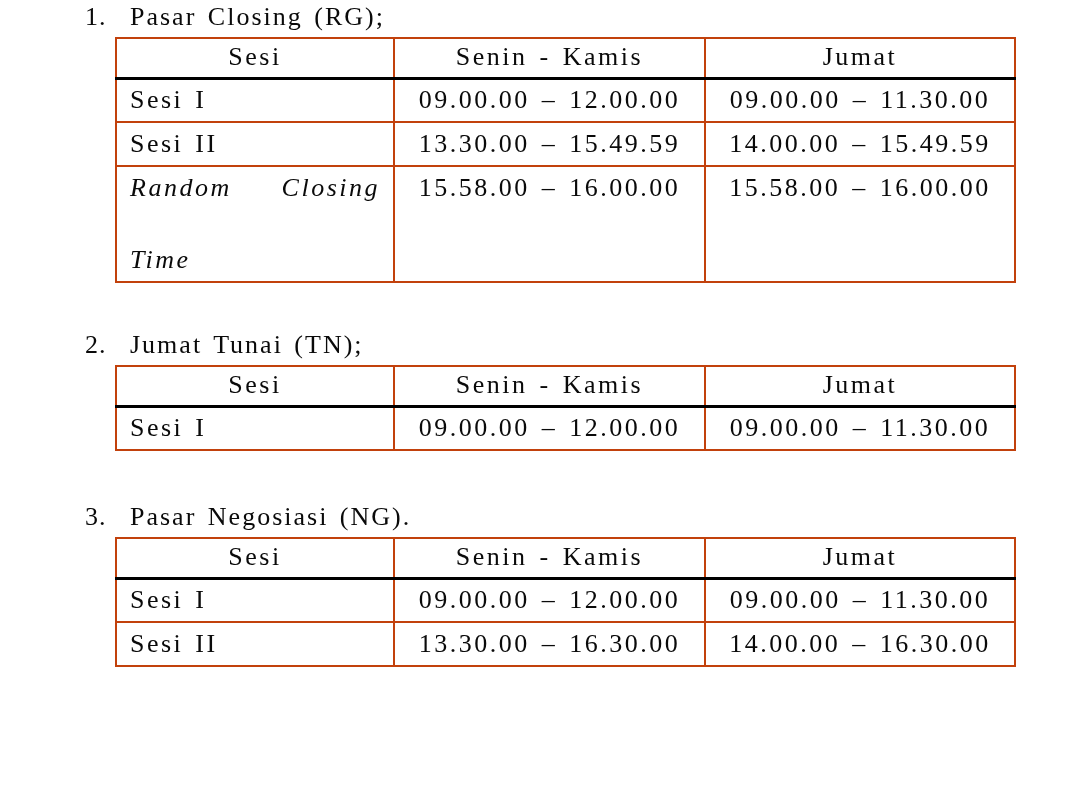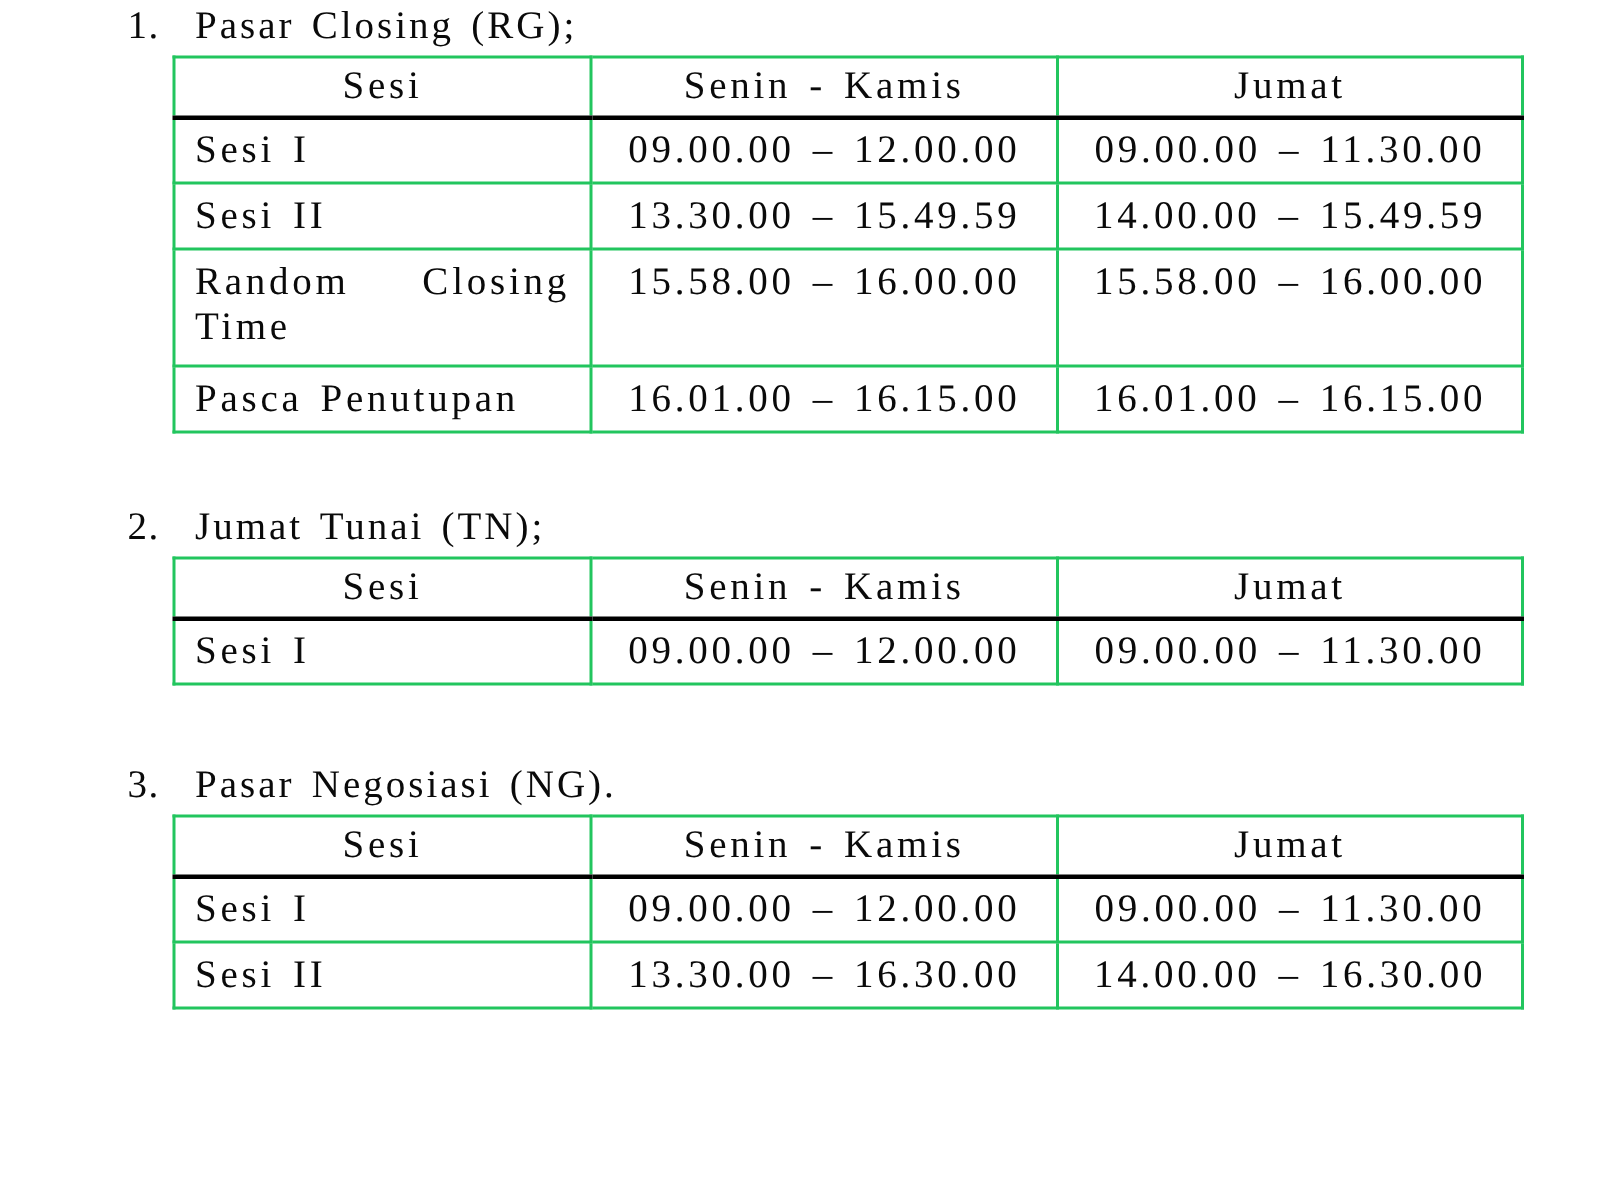--- a/index.html
+++ b/index.html
@@ -45,21 +45,21 @@
     font-size: 26px;
     letter-spacing: 2.5px;
     word-spacing: 3px;
   }
   table.sched col.c1 { width: 278px; }
   table.sched col.c2 { width: 311px; }
   table.sched col.c3 { width: 310px; }
 
   table.sched th,
   table.sched td {
-    border: 2px solid #22c55e;
+    border: 2px solid #c2410c;
     box-sizing: border-box;
     line-height: 30px;
     overflow: hidden;
   }
   table.sched th {
     font-weight: normal;
     text-align: center;
     height: 40px;
     padding: 3px 10px 4px;
     border-bottom: 3px solid #000;
@@ -73,28 +73,30 @@
   table.sched td.session {
     text-align: left;
   }
   
   tr.row-rct td {
     height: 78px;
     vertical-align: top;
     padding-top: 6px;
   }
   tr.row-rct td.session {
+    font-style: italic;
     border-radius: 32px;
   }
   .rct-line1 {
     display: flex;
     justify-content: space-between;
   }
   .rct-line2 {
     display: block;
+    margin-top: 42px;
   }
 </style>
 </head>
 <body>
 
 <div class="doc">
 
   <section class="sec-1">
     <div class="heading">
       <span class="num">1.</span>
@@ -128,25 +130,20 @@
           <td class="session">
             <span class="rct-line1">
               <span>Random</span>
               <span>Closing</span>
             </span>
             <span class="rct-line2">Time</span>
           </td>
           <td>15.58.00 – 16.00.00</td>
           <td>15.58.00 – 16.00.00</td>
         </tr>
-        <tr>
-          <td class="session">Pasca Penutupan</td>
-          <td>16.01.00 – 16.15.00</td>
-          <td>16.01.00 – 16.15.00</td>
-        </tr>
       </tbody>
     </table>
   </section>
 
   <section class="sec-2">
     <div class="heading">
       <span class="num">2.</span>
       <span class="title">Jumat Tunai (TN);</span>
     </div>
     <table class="sched">

